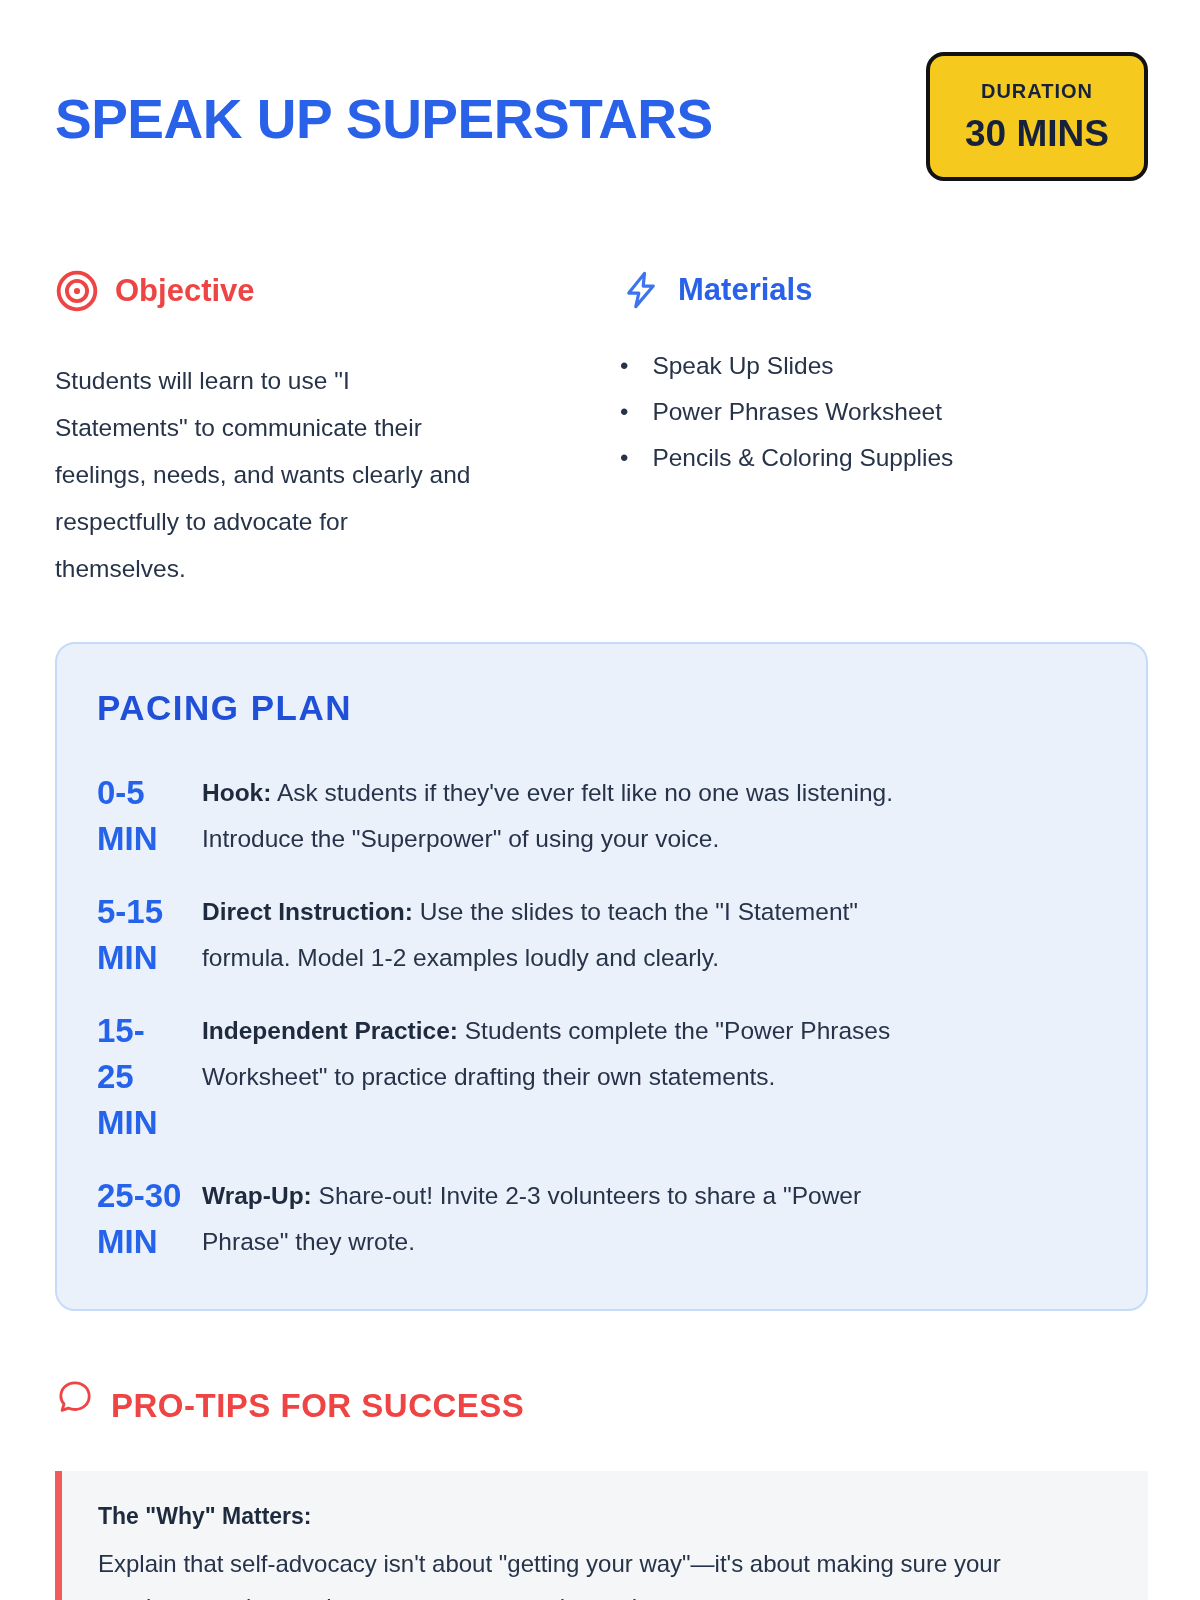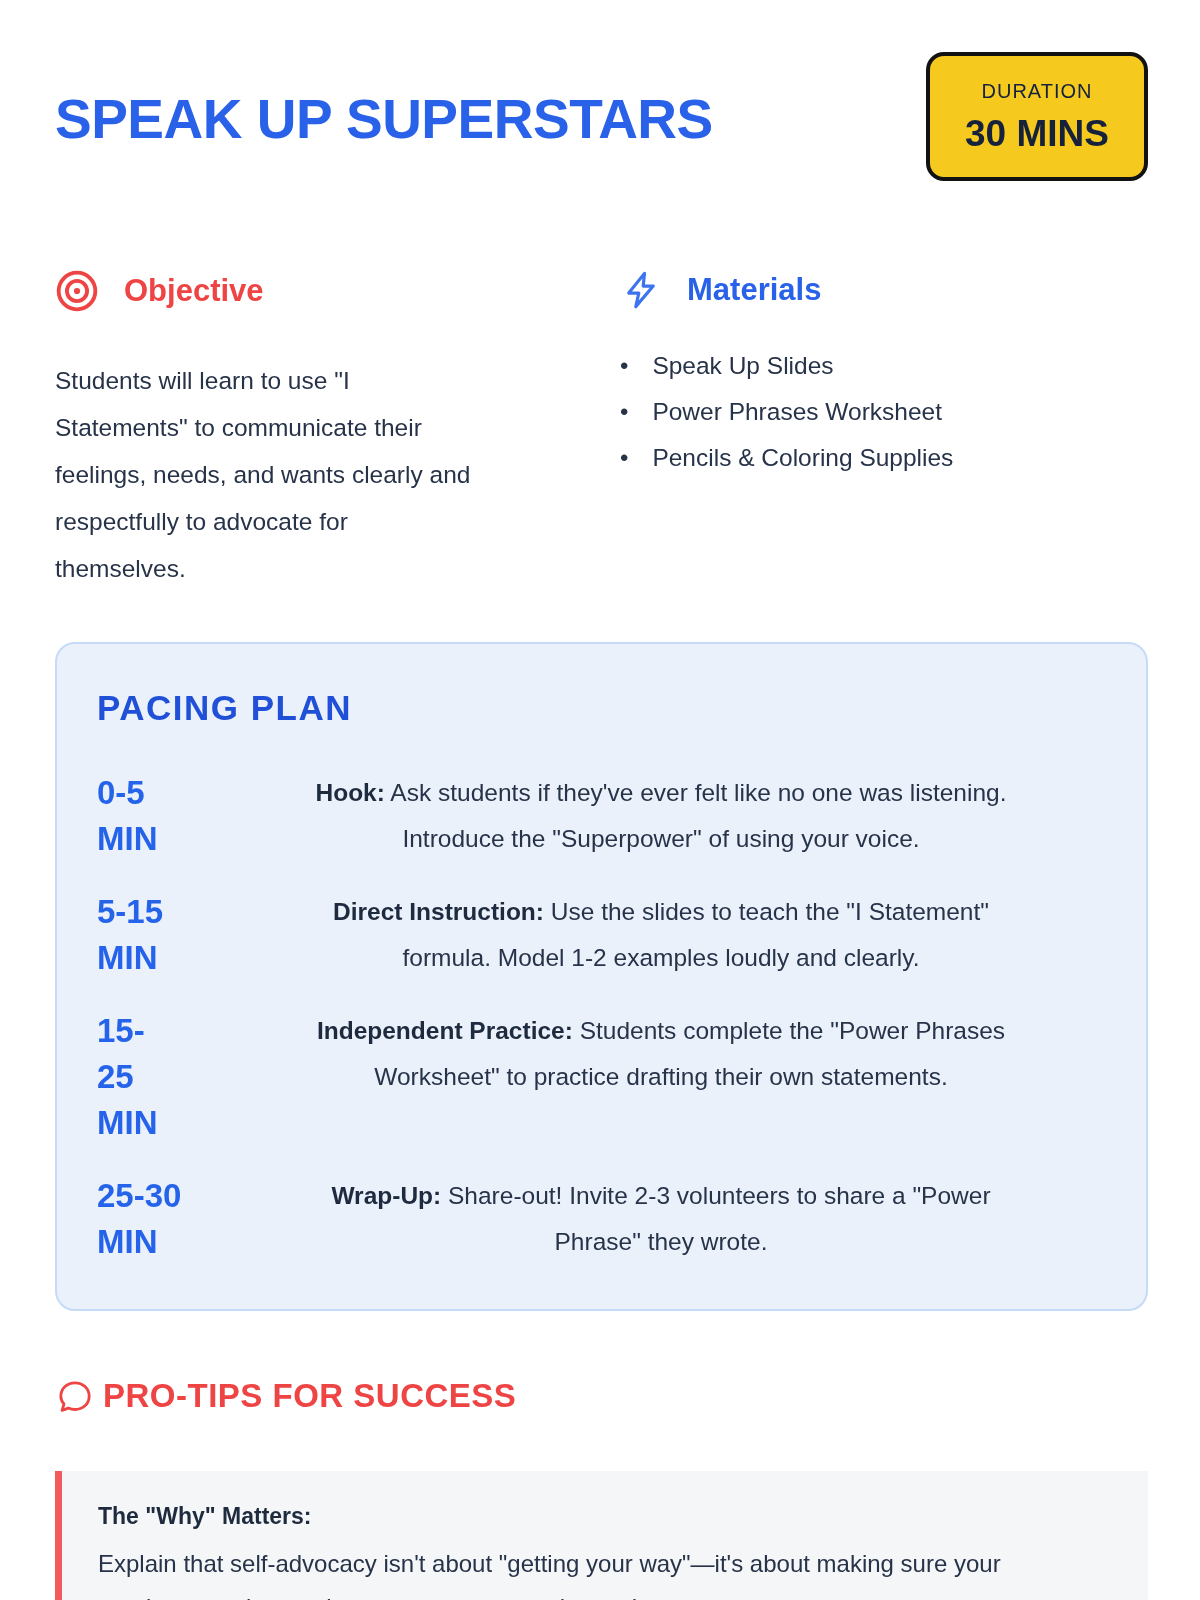--- a/index.html
+++ b/index.html
@@ -20,28 +20,28 @@
   .subtitle {
     margin-top: 15px; font-size: 29px; font-style: italic; font-weight: 600;
     color: var(--subtitle, #3E4C5F);
   }
   .badge {
     flex: 0 0 auto; width: 222px; margin-top: -6px;
     background: var(--yellow, #F6C91E);
     border: 4px solid #121212; border-radius: 18px;
     text-align: center; padding: 24px 8px 22px;
   }
-  .badge-label { font-size: 20px; font-weight: 400; letter-spacing: 1px; color: var(--badge-text, #16213C); }
+  .badge-label { font-size: 20px; font-weight: 700; letter-spacing: 1px; color: var(--badge-text, #16213C); }
   .badge-value { font-size: 37px; font-weight: 700; margin-top: 10px; color: var(--badge-text, #16213C); }
 
   
   .two-col { display: flex; margin-top: 88px; }
   .col-left { width: 565px; flex: 0 0 565px; }
   .col-right { flex: 1; }
-  .sec-heading { display: flex; align-items: center; gap: 25px; font-size: 31px; font-weight: 700; }
+  .sec-heading { display: flex; align-items: center; gap: 16px; font-size: 31px; font-weight: 700; }
   .sec-heading.red { color: var(--red, #EF4444); }
   .sec-heading.blue { color: var(--blue, #2962E9); }
   .sec-heading svg { display: block; }
 
   .objective-body {
     margin-top: 44px; font-size: 24.5px; line-height: 47px; color: var(--text, #273349);
   }
 
   .materials-list { list-style: none; margin-top: 40px; }
   .materials-list li { display: flex; gap: 24px; font-size: 24.5px; line-height: 30px; margin-bottom: 16px; color: var(--text, #273349); }
@@ -57,26 +57,26 @@
     font-size: 35px; font-weight: 600; letter-spacing: 1.5px;
     color: var(--blue-deep, #2050D8);
   }
   .pacing-rows { margin-top: 42px; }
   .pacing-row { display: flex; margin-bottom: 27px; }
   .pacing-row:last-child { margin-bottom: 0; }
   .pacing-time {
     flex: 0 0 105px; font-size: 33px; font-weight: 700; line-height: 46px;
     color: var(--blue-bright, #2563EB);
   }
-  .pacing-desc { flex: 1; font-size: 24.5px; line-height: 46px; color: var(--text, #273349); text-align: center; }
+  .pacing-desc { flex: 1; font-size: 24.5px; line-height: 46px; color: var(--text, #273349); }
   .pacing-label { font-weight: 700; color: var(--navy, #1E2A3E); }
 
   
   .protips { margin-top: 66px; }
-  .protips-heading { display: flex; align-items: flex-start; gap: 8px; font-size: 33px; font-weight: 700; color: var(--red, #EF4444); letter-spacing: 0.5px; }
+  .protips-heading { display: flex; align-items: flex-end; gap: 16px; font-size: 33px; font-weight: 700; color: var(--red, #EF4444); letter-spacing: 0.5px; }
   .tip-card {
     margin-top: 46px; background: var(--tip-bg, #F4F6F8);
     border-left: 7px solid var(--tip-border, #F15B5B);
     padding: 32px 36px 44px;
   }
   .tip-title { font-size: 23px; font-weight: 700; color: var(--navy, #1E2A3E); }
   .tip-body { margin-top: 12px; font-size: 24px; line-height: 44px; color: var(--text, #273349); }
 </style>
 </head>
 <body>

